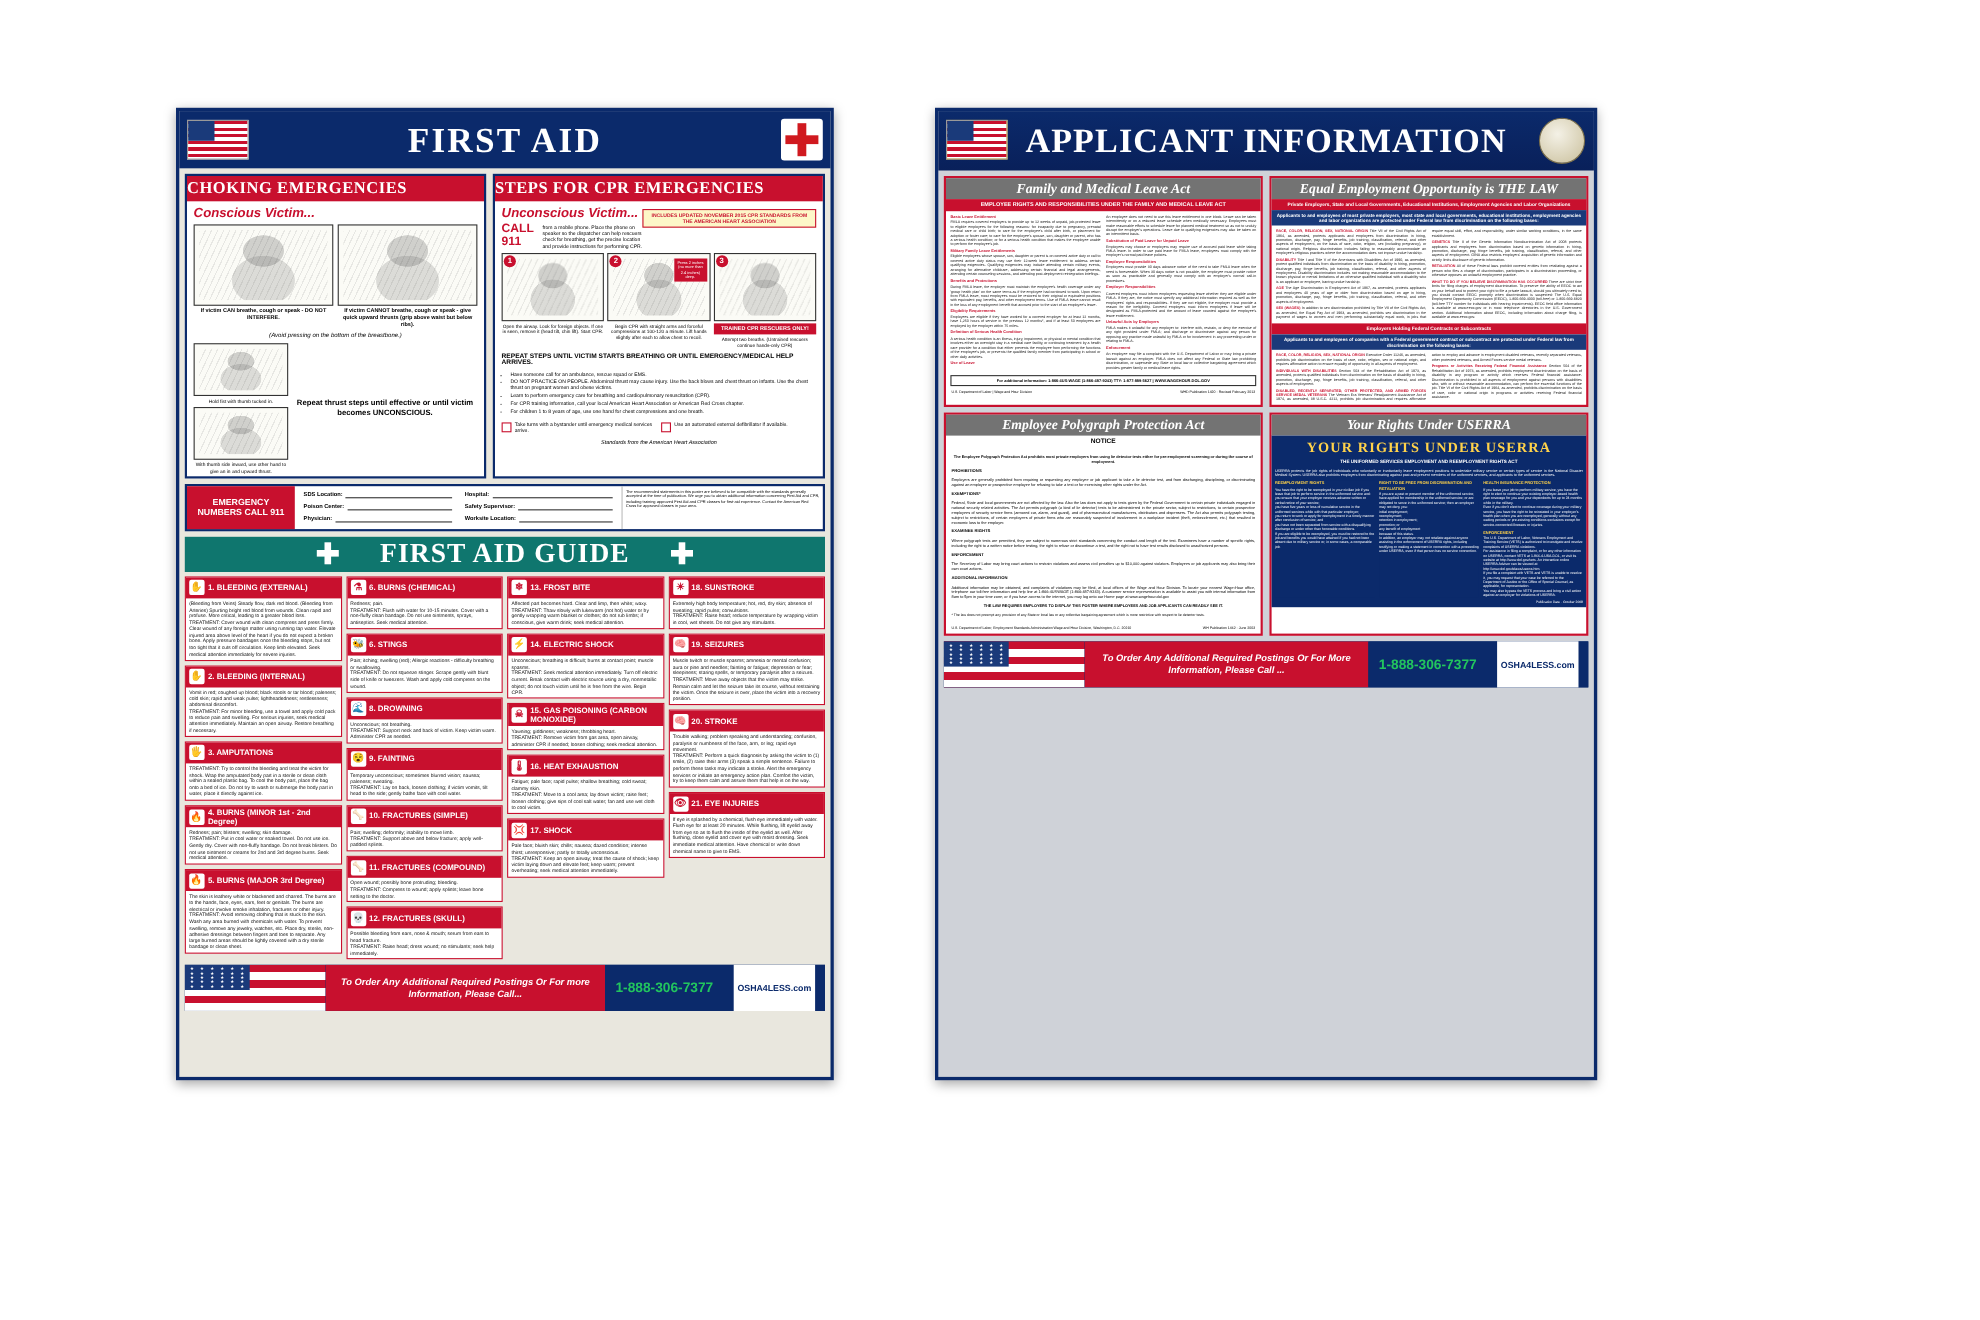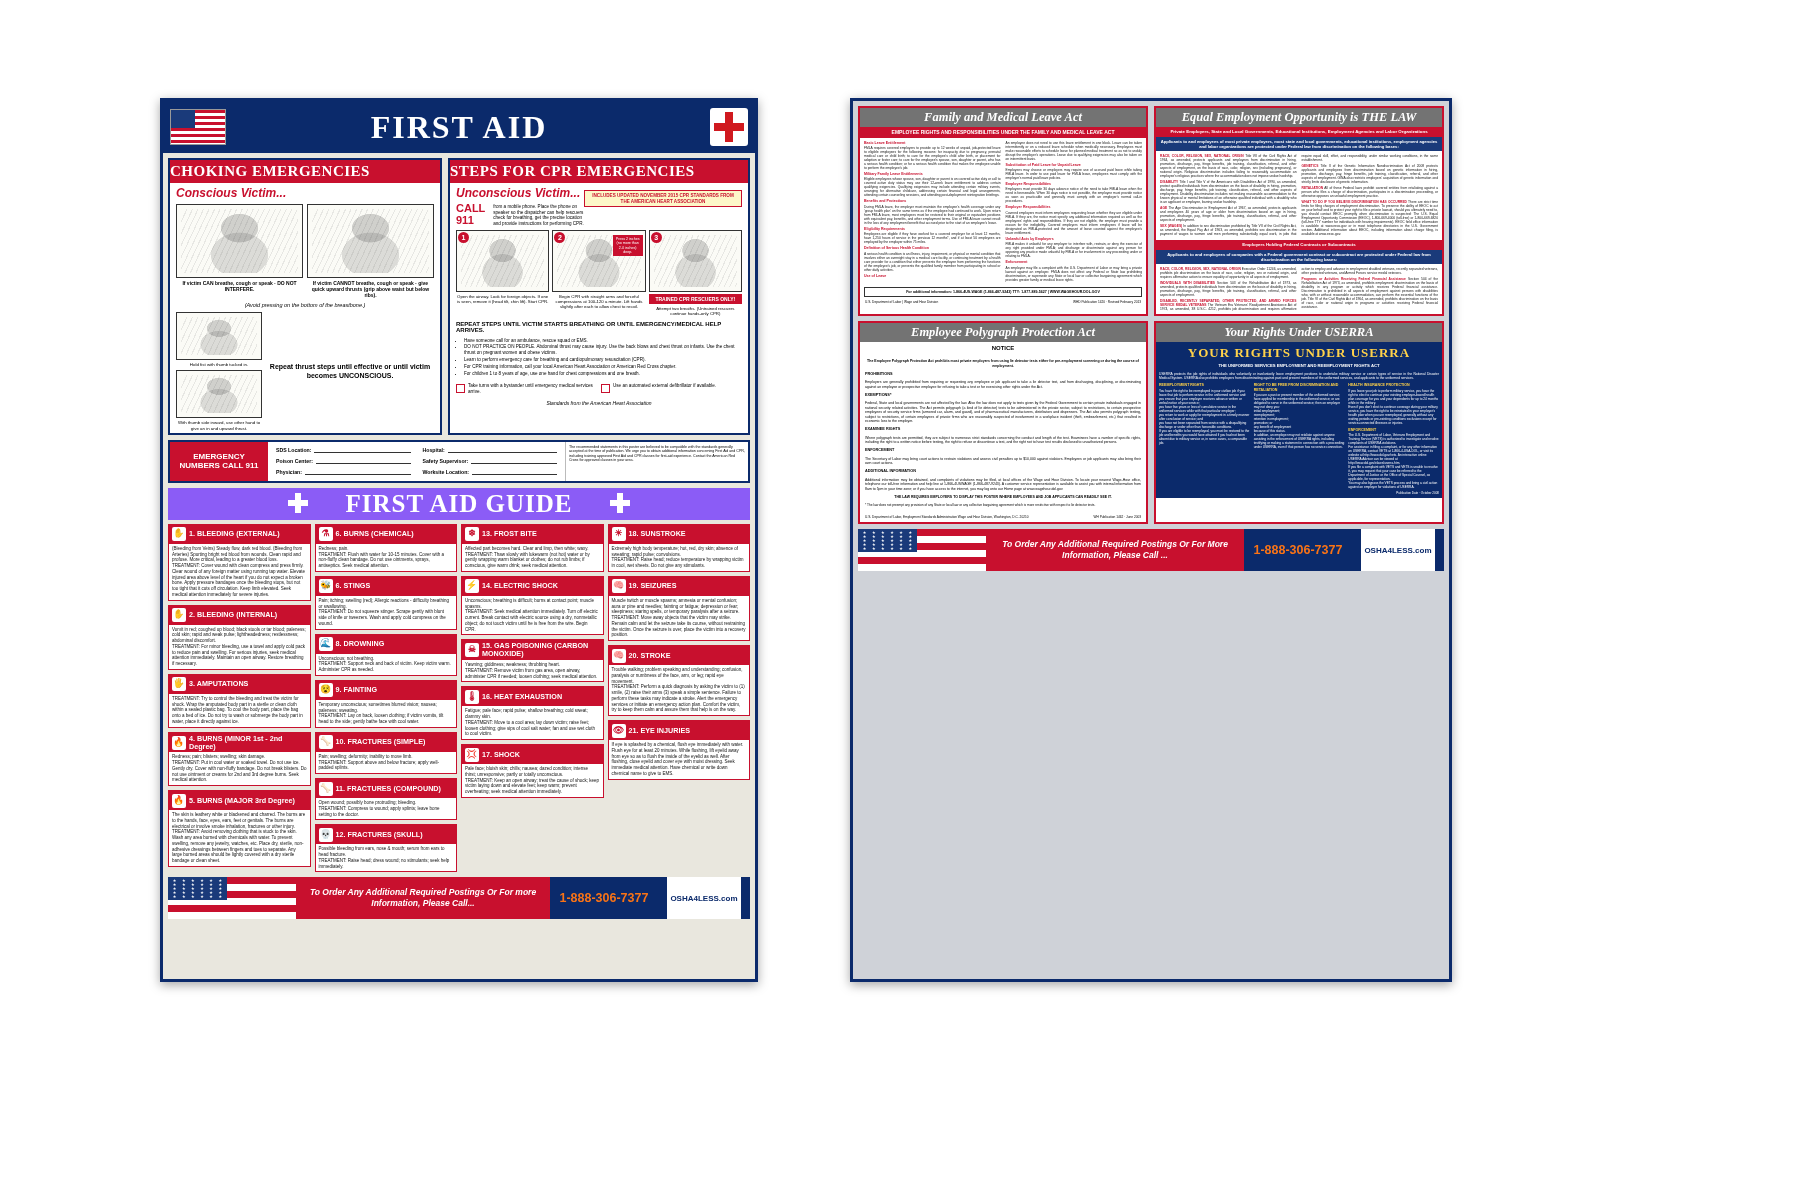--- a/index.html
+++ b/index.html
@@ -52,39 +52,39 @@
   .stdline{text-align:center;font-size:5px;font-style:italic;padding:2px 0 3px;}
 
   .emerg{display:flex;gap:4px;margin-top:5px;border:2px solid #0b2a6b;background:#fff;}
   .emerg .lt{background:#c8102e;color:#fff;width:92px;font-size:8px;font-weight:bold;display:flex;align-items:center;justify-content:center;text-align:center;line-height:1.2;padding:3px;}
   .emerg .mid{flex:1;padding:3px 4px;}
   .eline{display:flex;font-size:5.2px;align-items:flex-end;margin-bottom:3px;}
   .eline span{font-weight:bold;white-space:nowrap;margin-right:3px;}
   .eline i{flex:1;border-bottom:1px solid #333;height:7px;display:block;}
   .emerg .rt{width:176px;font-size:3.6px;line-height:1.25;padding:3px;border-left:1px solid #bbb;}
 
-  .guide-head{background:#8b5cf6;color:#fff;text-align:center;font-family:"Liberation Serif",serif;font-weight:bold;font-size:25px;margin-top:5px;position:relative;padding:2px 0;letter-spacing:1px;}
+  .guide-head{background:#0f766e;color:#fff;text-align:center;font-family:"Liberation Serif",serif;font-weight:bold;font-size:25px;margin-top:5px;position:relative;padding:2px 0;letter-spacing:1px;}
   .guide-head .gc{position:absolute;top:5px;width:20px;height:20px;}
   .guide-head .gc:before,.guide-head .gc:after{content:"";position:absolute;background:#fff;}
   .guide-head .gc:before{left:7px;top:0;width:6px;height:20px;}
   .guide-head .gc:after{left:0;top:7px;width:20px;height:6px;}
   .guide-head .l{left:120px;} .guide-head .r{right:120px;}
 
   .grid4{display:flex;gap:4px;margin-top:4px;}
   .col{flex:1;display:flex;flex-direction:column;gap:4px;}
   .card{background:#fff;border:1px solid #c8102e;}
   .card .ch{background:#c8102e;color:#fff;display:flex;align-items:center;gap:3px;padding:2px 3px;font-size:7.2px;font-weight:bold;line-height:1.1;min-height:15px;}
   .icn{width:14px;height:14px;background:#fff;border-radius:2px;flex:0 0 auto;position:relative;overflow:hidden;}
   .card .cb{padding:2px 3px;font-size:4.5px;line-height:1.28;color:#111;}
 
   .fa-foot{margin-top:5px;height:42px;background:#0b2a6b;display:flex;align-items:center;position:relative;overflow:hidden;}
   .ffflag{width:128px;height:100%;position:relative;overflow:hidden;}
   .ffred{flex:1;background:#c8102e;height:100%;display:flex;align-items:center;justify-content:center;color:#fff;font-size:8.5px;font-style:italic;font-weight:bold;text-align:center;line-height:1.3;}
   .ffphone{width:200px;background:#0b2a6b;display:flex;align-items:center;justify-content:space-around;height:100%;}
-  .ffphone .ph-no{color:#f97316;font-size:12.5px;font-weight:bold;}
+  .ffphone .ph-no{color:#22c55e;font-size:12.5px;font-weight:bold;}
   .osha{background:#fff;border-radius:2px;padding:19px 3px;font-size:8px;font-weight:bold;color:#0b2a6b;}
 
   
   #ai{left:850px;top:62px;width:596px;height:878px;border:3px solid #0b2a6b;background:#cfd2d8;}
   .ai-head{height:54px;background:linear-gradient(#0b2a6b,#09205a);position:relative;display:flex;align-items:center;justify-content:center;}
   .ai-head .title{color:#fff;font-family:"Liberation Serif",serif;font-weight:bold;font-size:31px;letter-spacing:1px;}
   .seal{position:absolute;right:8px;top:6px;width:40px;height:40px;border-radius:50%;background:radial-gradient(circle at 40% 35%,#f4f1e6,#c9bf9b);border:1px solid #7a6f4d;}
   .ai-body{padding:5px;}
   .ai-top{display:flex;gap:6px;}
   .ai-panel{background:#fff;border:2px solid #c8102e;flex:1;}
@@ -572,20 +572,28 @@
         <div class="ffred">To Order Any Additional Required Postings Or For more Information, Please Call...</div>
         <div class="ffphone">
           <div class="ph-no">1-888-306-7377</div>
           <div class="osha">OSHA4LESS.com</div>
         </div>
       </div>
     </div>
   </div>
 
   <div class="poster" id="ai">
+    <div class="ai-head">
+      <div class="flagbox" style="background:#ffd24a;">
+        <div class="flag-stripes"></div>
+          <div class="flag-canton"></div>
+      </div>
+      <div class="title">APPLICANT INFORMATION</div>
+      <div class="seal"></div>
+    </div>
 
     <div class="ai-body">
       <div class="ai-top">
 
         <div class="ai-panel">
           <div class="ai-ph">Family and Medical Leave Act</div>
           <div class="ai-sub">EMPLOYEE RIGHTS AND RESPONSIBILITIES UNDER THE FAMILY AND MEDICAL LEAVE ACT</div>
           <div class="twocol">
             <h4 class="redh">Basic Leave Entitlement</h4>
               <p>FMLA requires covered employers to provide up to 12 weeks of unpaid, job-protected leave to eligible employees for the following reasons: for incapacity due to pregnancy, prenatal medical care or child birth; to care for the employee's child after birth, or placement for adoption or foster care; to care for the employee's spouse, son, daughter or parent, who has a serious health condition; or for a serious health condition that makes the employee unable to perform the employee's job.</p>

